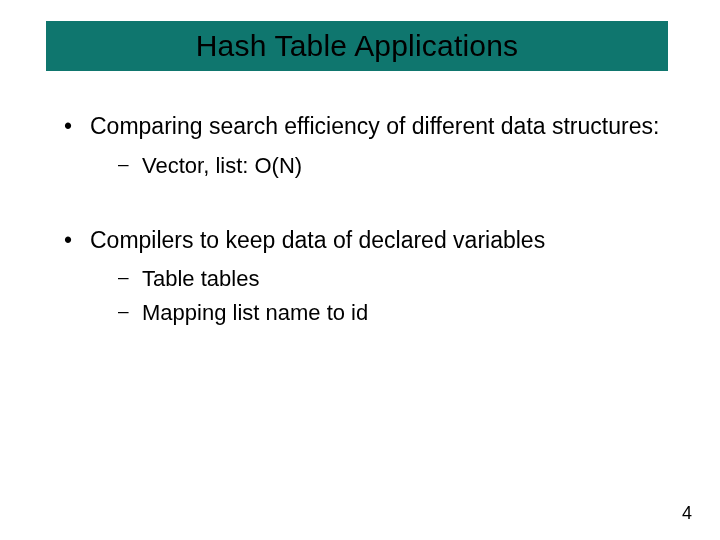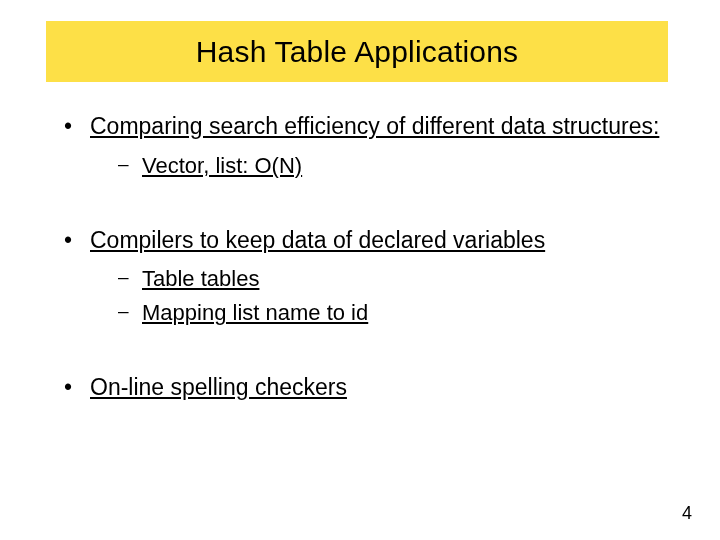--- a/index.html
+++ b/index.html
@@ -16,43 +16,42 @@
     width: 720px;
     height: 540px;
     position: relative;
     box-sizing: border-box;
   }
   .title-band {
     position: absolute;
     left: 46px;
     top: 21px;
     width: 622px;
-    height: 61px;
-    background: #fde047;
+    height: 50px;
+    background: #0f766e;
     display: flex;
     align-items: center;
     justify-content: center;
   }
   .title-text {
     font-size: 30px;
     font-weight: 400;
     color: #000;
     letter-spacing: 0.2px;
   }
   .content {
     position: absolute;
     left: 60px;
     top: 112px;
     width: 600px;
   }
   ul.level1 {
     list-style: none;
     margin: 0;
     padding: 0;
-    text-decoration: underline;
   }
   ul.level1 > li {
     position: relative;
     padding-left: 30px;
     font-size: 23px;
     line-height: 1.25;
     margin-bottom: 6px;
   }
   ul.level1 > li::before {
     content: "•";
@@ -117,22 +116,19 @@
       <li>
         <span>Compilers to keep data of declared variables</span>
         <ul class="level2">
           <li><span>Table tables</span></li>
           <li><span>Mapping list name to id</span></li>
         </ul>
       </li>
 
       <div class="gap"></div>
 
-      <li>
-        <span>On-line spelling checkers</span>
-      </li>
 
     </ul>
   </div>
 
   <div class="page-number">4</div>
 
 </div>
 
 </body></html>

